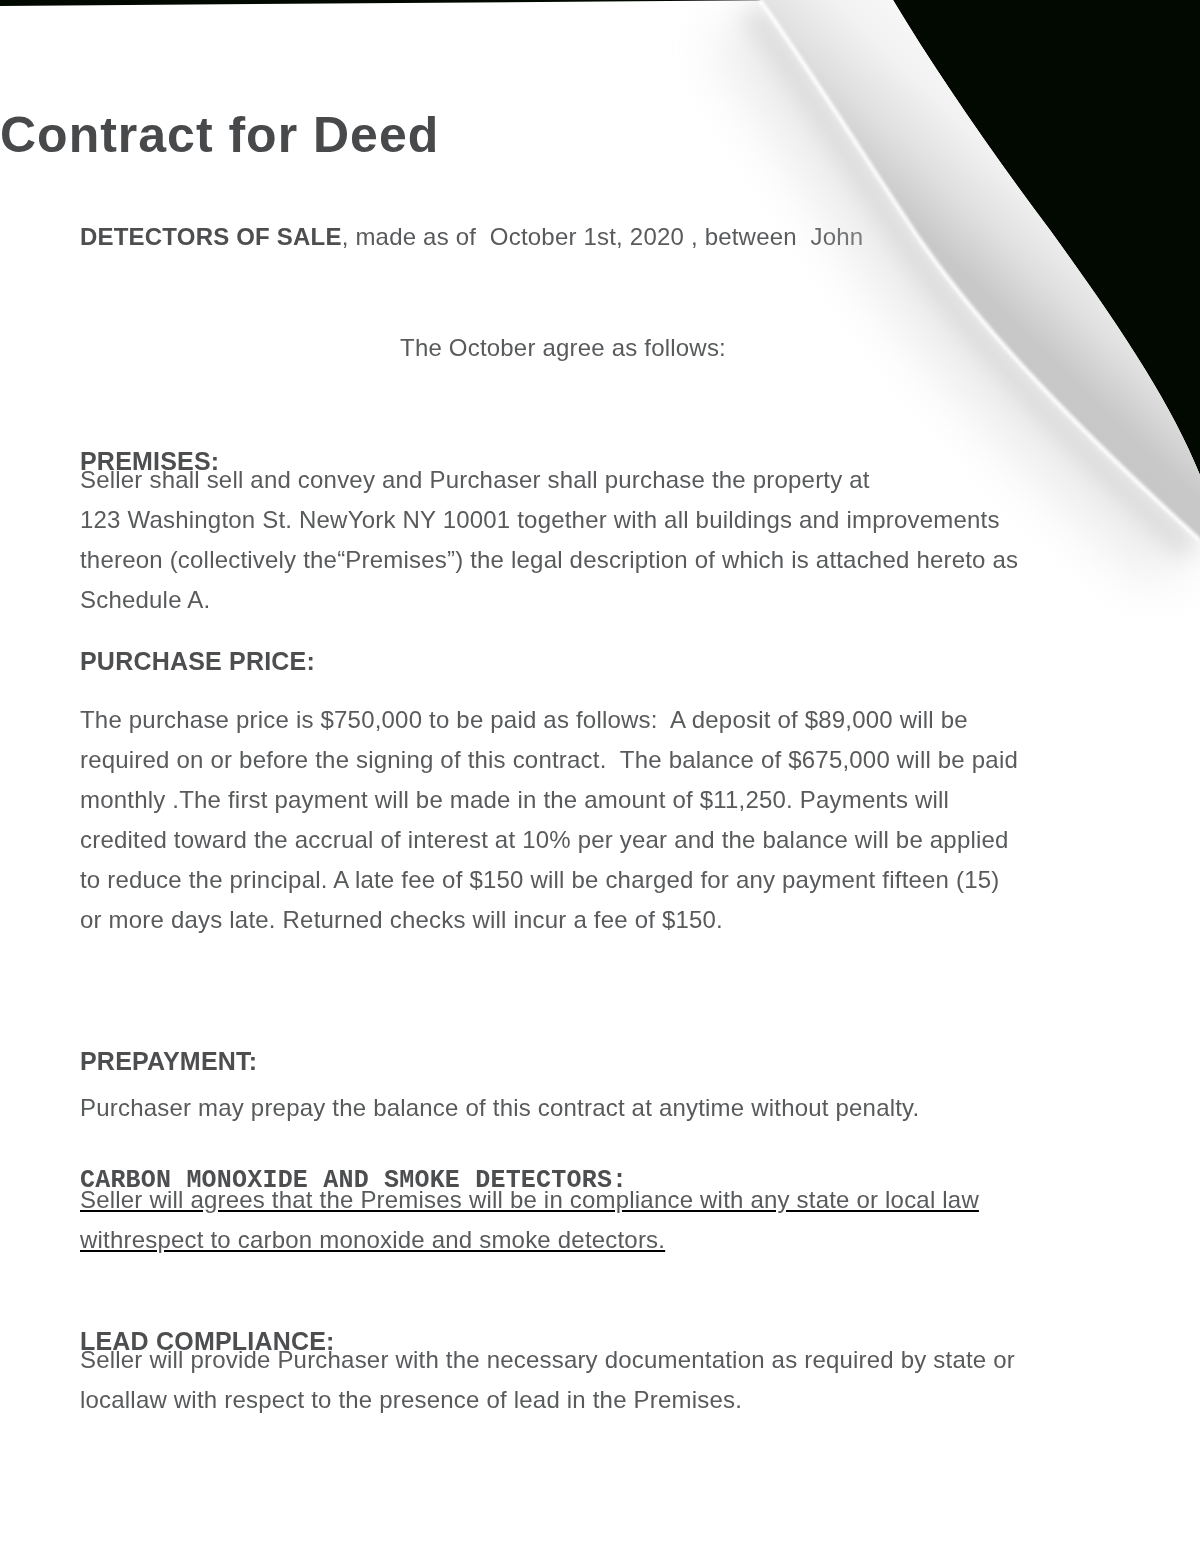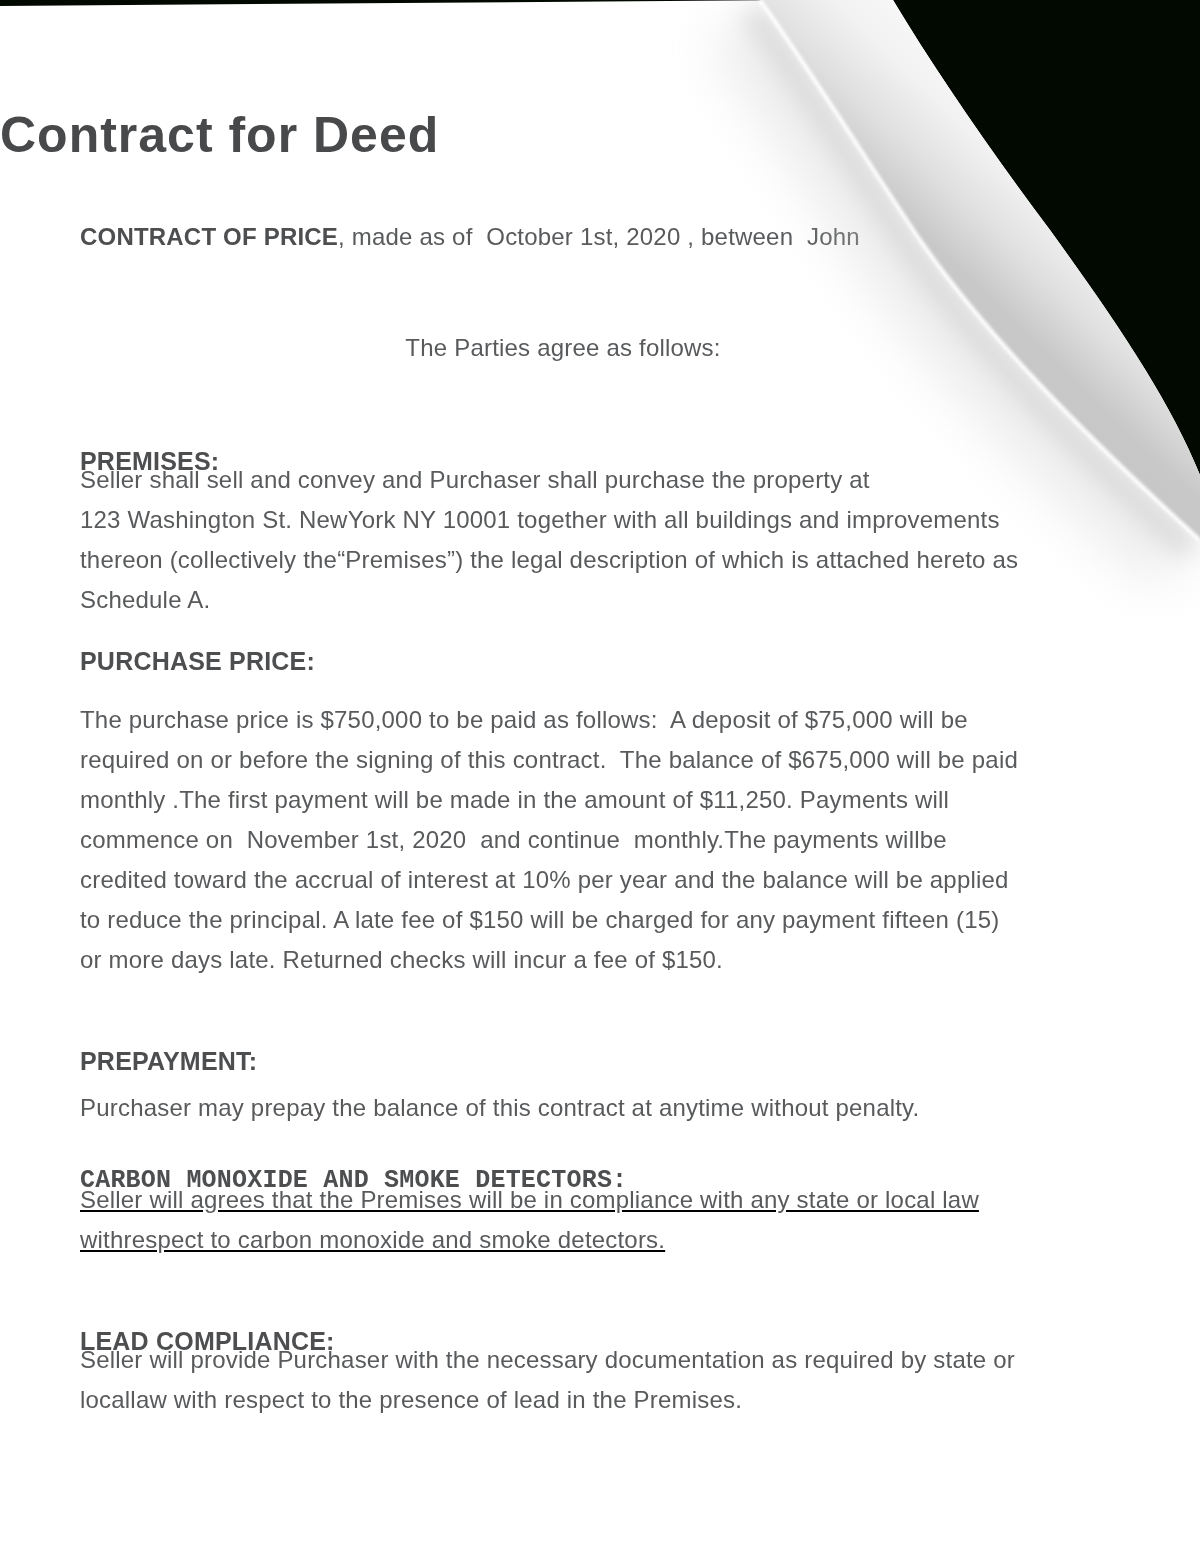--- a/index.html
+++ b/index.html
@@ -48,41 +48,40 @@
   .shadow-near{fill:none;stroke:#b5b5b5;stroke-width:26;opacity:.42;}
   .fold-highlight{fill:none;stroke:#ffffff;stroke-width:4;opacity:.95;}
 </style>
 </head>
 <body>
 
 <main class="stage">
 
   <h1 class="abs doc-title">Contract for Deed</h1>
 
-  <div class="abs line intro-1"><span class="intro-lead">CONTRACT OF PRICE</span><span>, made as of  October 1st, 2020 , between  John</span></div>
+  <div class="abs line intro-1"><span class="intro-lead">DETECTORS OF SALE</span><span>, made as of  October 1st, 2020 , between  John</span></div>
 
-  <div class="abs line parties">The Parties agree as follows:</div>
+  <div class="abs line parties">The October agree as follows:</div>
 
   <section>
     <h2 class="abs sec-heading h-premises">PREMISES:</h2>
     <div class="abs sec-lines b-premises">
       <div class="line">Seller shall sell and convey and Purchaser shall purchase the property at</div>
       <div class="line">123 Washington St. NewYork NY 10001 together with all buildings and improvements</div>
       <div class="line">thereon (collectively the“Premises”) the legal description of which is attached hereto as</div>
       <div class="line">Schedule A.</div>
     </div>
   </section>
 
   <section>
     <h2 class="abs sec-heading h-price">PURCHASE PRICE:</h2>
     <div class="abs sec-lines b-price">
-      <div class="line">The purchase price is $750,000 to be paid as follows:  A deposit of $75,000 will be</div>
+      <div class="line">The purchase price is $750,000 to be paid as follows:  A deposit of $89,000 will be</div>
       <div class="line">required on or before the signing of this contract.  The balance of $675,000 will be paid</div>
       <div class="line">monthly .The first payment will be made in the amount of $11,250. Payments will</div>
-      <div class="line">commence on  November 1st, 2020  and continue  monthly.The payments willbe</div>
       <div class="line">credited toward the accrual of interest at 10% per year and the balance will be applied</div>
       <div class="line">to reduce the principal. A late fee of $150 will be charged for any payment fifteen (15)</div>
       <div class="line">or more days late. Returned checks will incur a fee of $150.</div>
     </div>
   </section>
 
   <section>
     <h2 class="abs sec-heading h-prepay">PREPAYMENT:</h2>
     <div class="abs sec-lines b-prepay">
       <div class="line">Purchaser may prepay the balance of this contract at anytime without penalty.</div>

